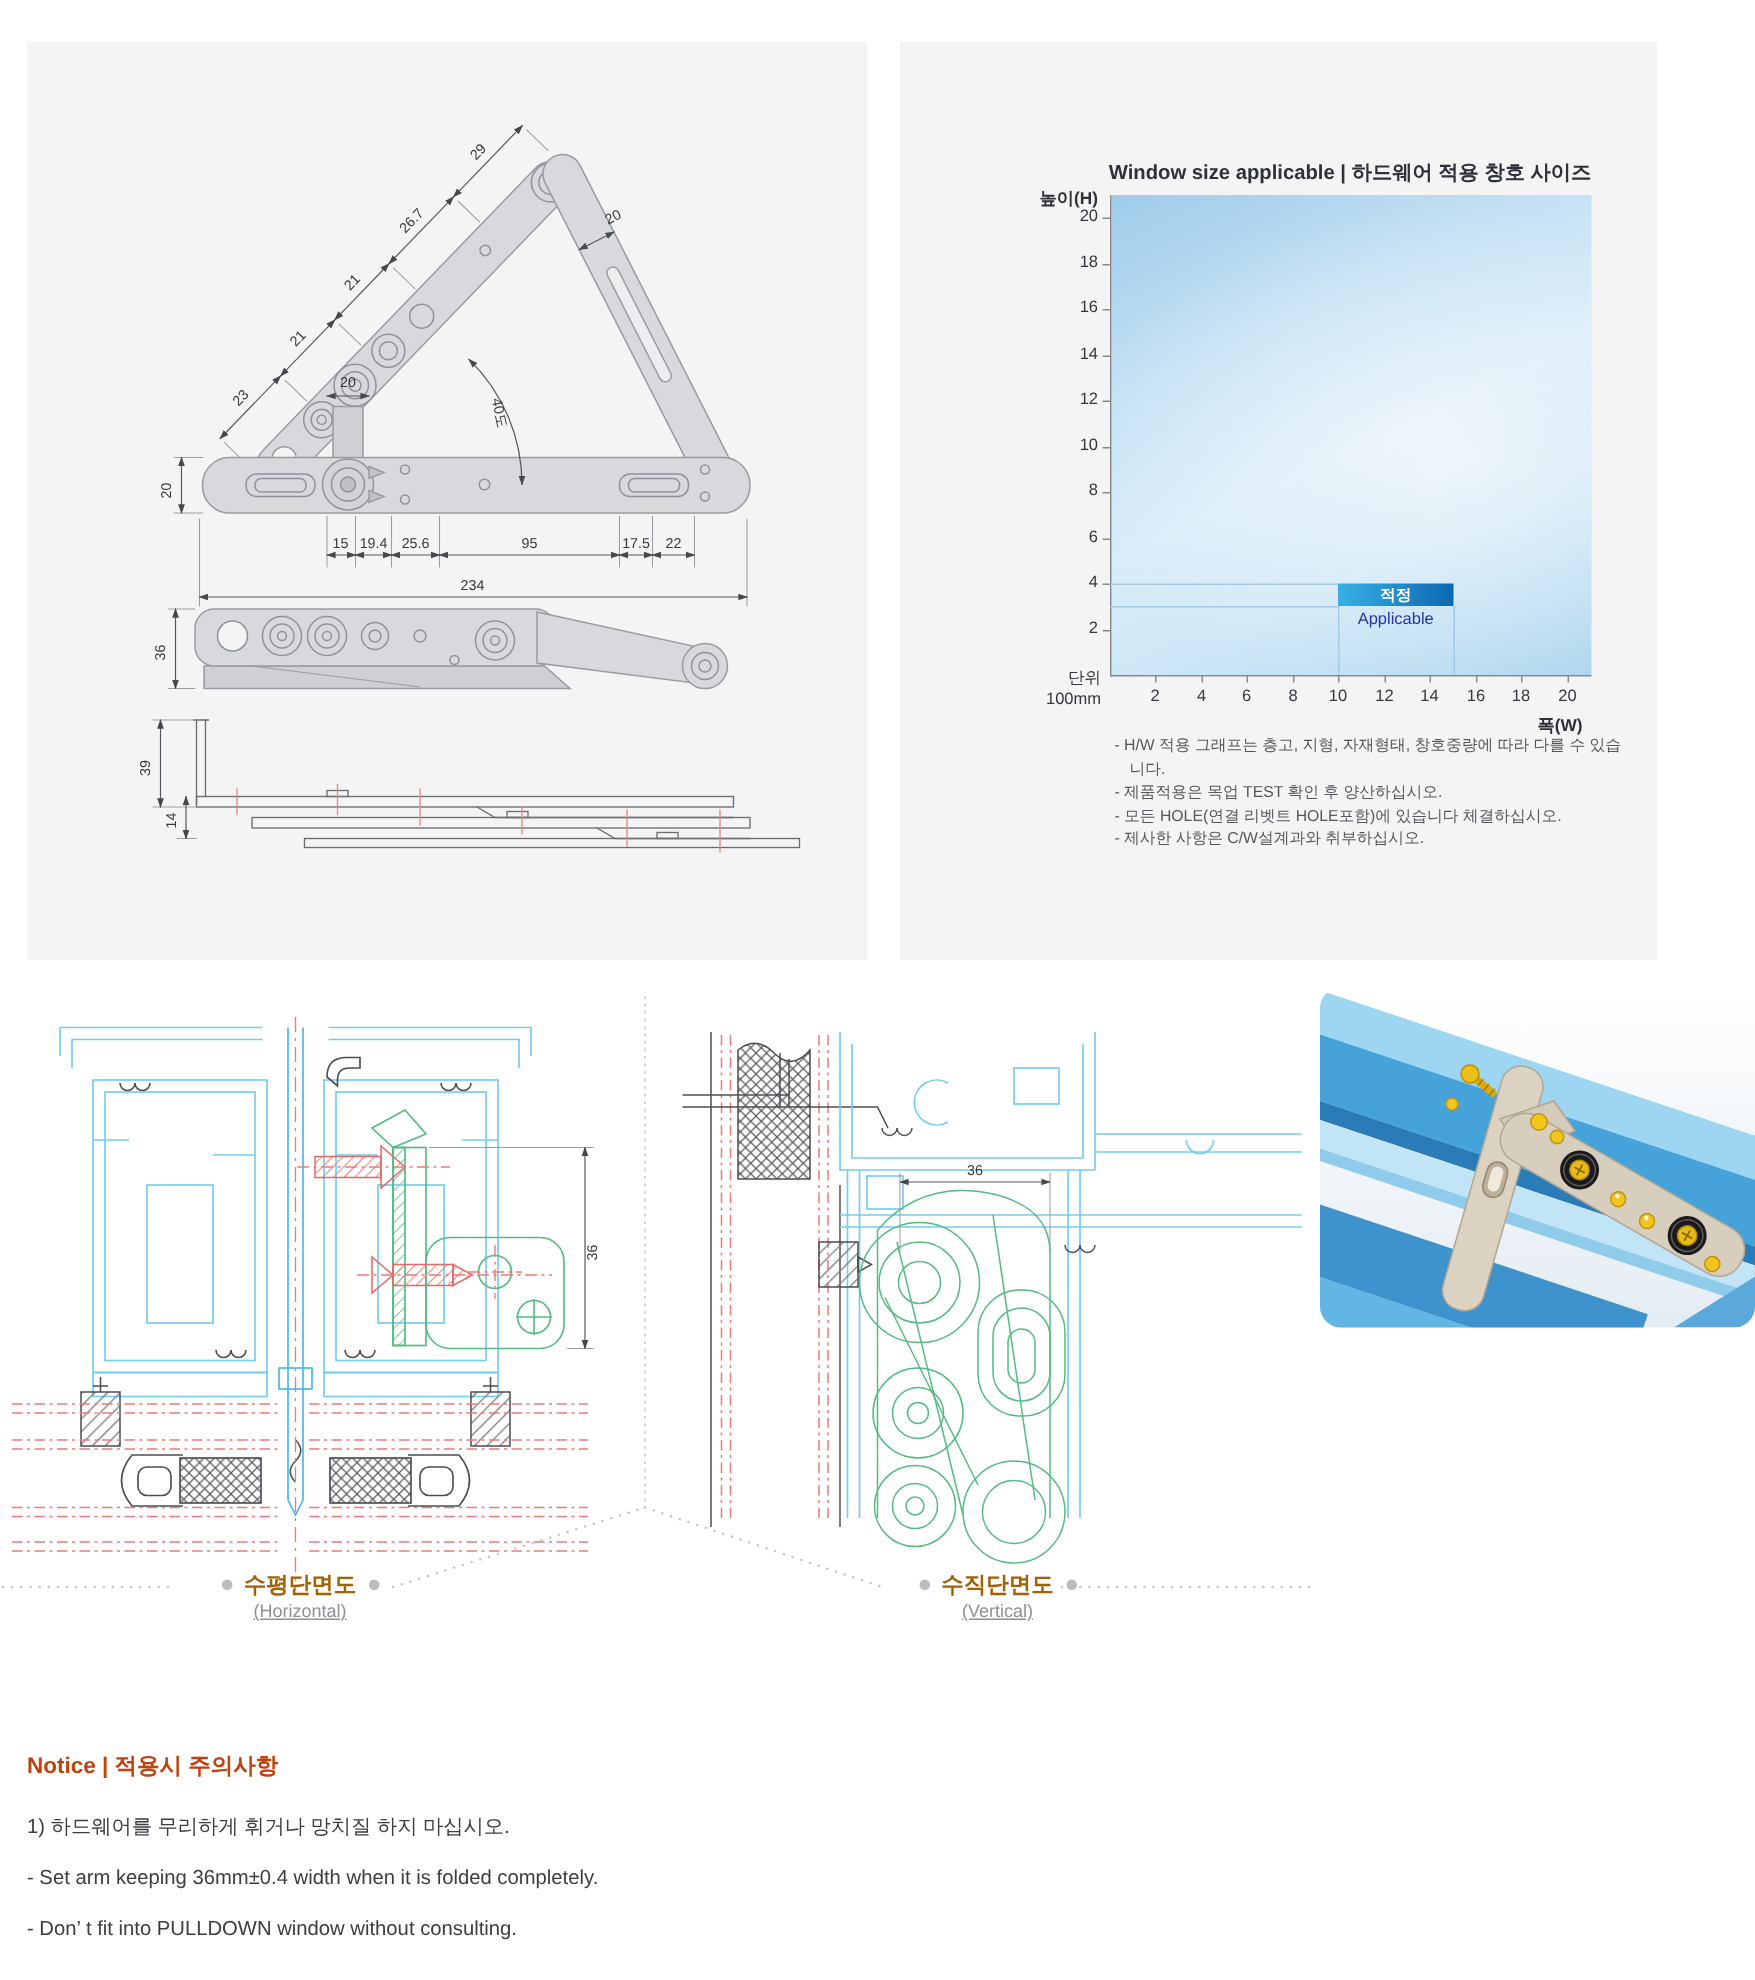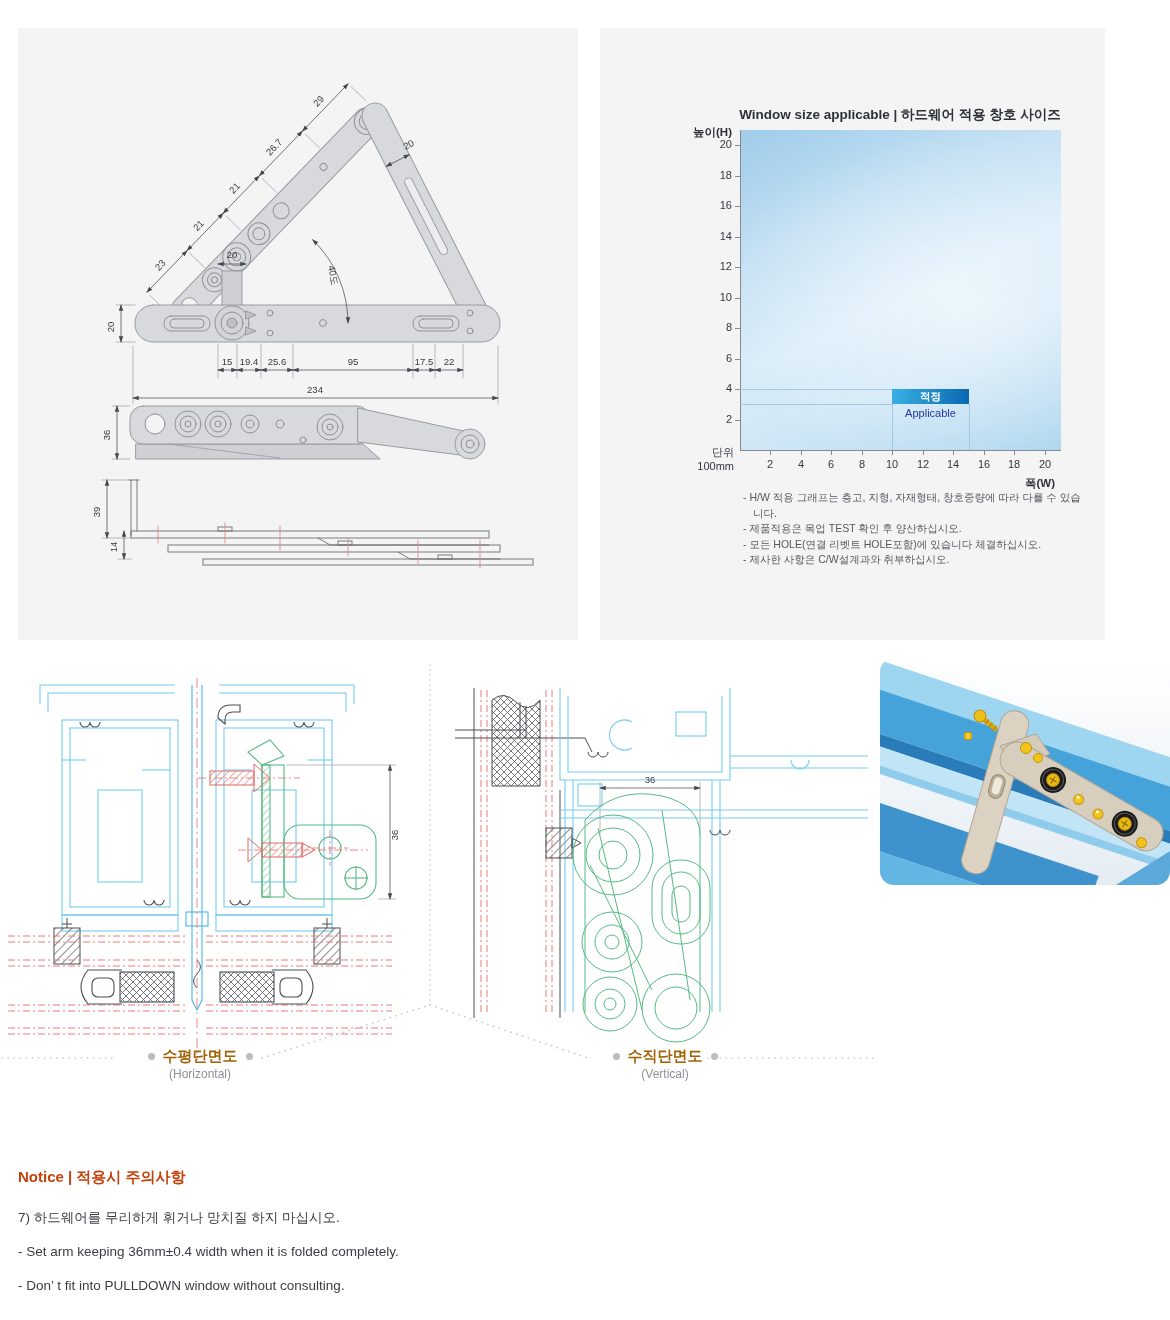--- a/index.html
+++ b/index.html
@@ -27,21 +27,21 @@
           color:#fff;font-size:10.5px;font-weight:bold;}
   .applbl{position:absolute;left:288px;top:379px;width:85px;text-align:center;
           color:#2535a5;font-size:11px;font-weight:normal;}
   .notes{position:absolute;left:143px;top:462px;width:340px;}
   .note{font-size:10.5px;color:#54575c;line-height:15.5px;padding-left:10px;text-indent:-10px;}
   .unitlab{position:absolute;left:58px;top:417px;width:76px;text-align:right;
            font-size:11px;color:#34373d;line-height:14px;}
   
   .seclab{position:absolute;width:220px;text-align:center;}
   .seclab .t{font-size:15px;font-weight:bold;color:#a16207;}
-  .seclab .s{font-size:12px;color:#8d9095;margin-top:1px;}
+  .seclab .s{font-size:12px;color:#8d9095;margin-top:1px;text-decoration:underline;}
   .dot{display:inline-block;width:7px;height:7px;border-radius:50%;background:#bcbcbc;
        vertical-align:middle;margin:0 8px 2px 8px;}
   
   .notice{position:absolute;left:18px;top:1168px;width:700px;}
   .notice .nt{font-size:15px;font-weight:bold;color:#c2410c;margin-bottom:14px;}
   .notice .nl{font-size:13.5px;color:#3a3d42;line-height:34px;}
   svg text{font-family:"Liberation Sans",sans-serif;}
   .dt{font-size:9.5px;fill:#35383d;}
   .photo{position:absolute;left:880px;top:658px;width:290px;height:227px;}
 </style>
@@ -568,18 +568,18 @@
         <rect x="0" y="-2.5" width="22" height="5" rx="2" fill="#d9a90e"></rect>
         <path d="M4,-3 v6 M9,-3 v6 M14,-3 v6 M19,-3 v6" stroke="#a87f06" stroke-width="1"></path>
         <circle cx="0" cy="0" r="6" fill="#edbf17" stroke="#bb8e06"></circle>
       </g>
       <circle cx="88" cy="78" r="4" fill="#f2c41c" stroke="#c09510"></circle>
     </g>
   </svg>
 
   <div class="notice">
     <div class="nt">Notice | 적용시 주의사항</div>
-    <div class="nl">7) 하드웨어를 무리하게 휘거나 망치질 하지 마십시오.</div>
+    <div class="nl">1) 하드웨어를 무리하게 휘거나 망치질 하지 마십시오.</div>
     <div class="nl">- Set arm keeping 36mm±0.4 width when it is folded completely.</div>
     <div class="nl">- Don’ t fit into PULLDOWN window without consulting.</div>
   </div>
 
 </div>
 
 </body></html>

